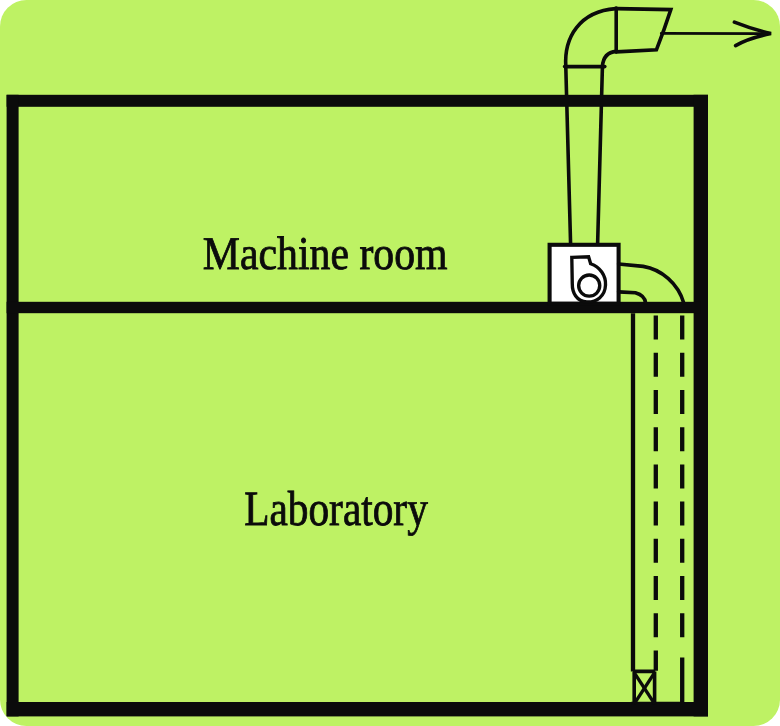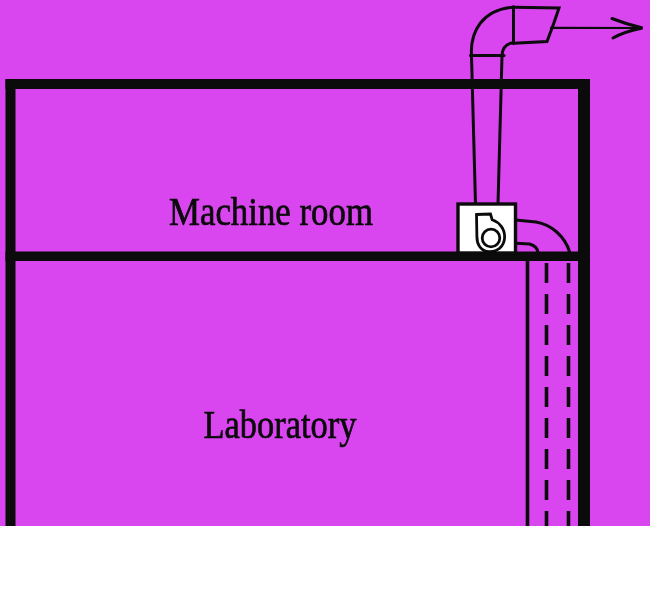--- a/index.html
+++ b/index.html
@@ -1,16 +1,16 @@
 <!DOCTYPE html>
 <html><head>
 <meta charset="utf-8">
 <style>
   html,body{margin:0;padding:0;background:#ffffff;}
-  .page{position:relative;width:650px;height:526px;background:#d946ef;overflow:hidden;}
+  .page{position:relative;width:650px;height:605px;background:#bef264;overflow:hidden;border-radius:22px;}
   svg{position:absolute;left:0;top:0;}
   .lbl{font-family:"Liberation Serif", serif;fill:#0b0b0b;stroke:#0b0b0b;stroke-width:0.7;}
 </style>
 </head>
 <body>
 <div class="page">
 <svg width="650" height="605" viewBox="0 0 650 605" fill="none" stroke="none">
 
   <g stroke="#0b0b0b" stroke-width="3" stroke-linecap="round">
     <path d="M471.5,56 L475.5,204"></path>

